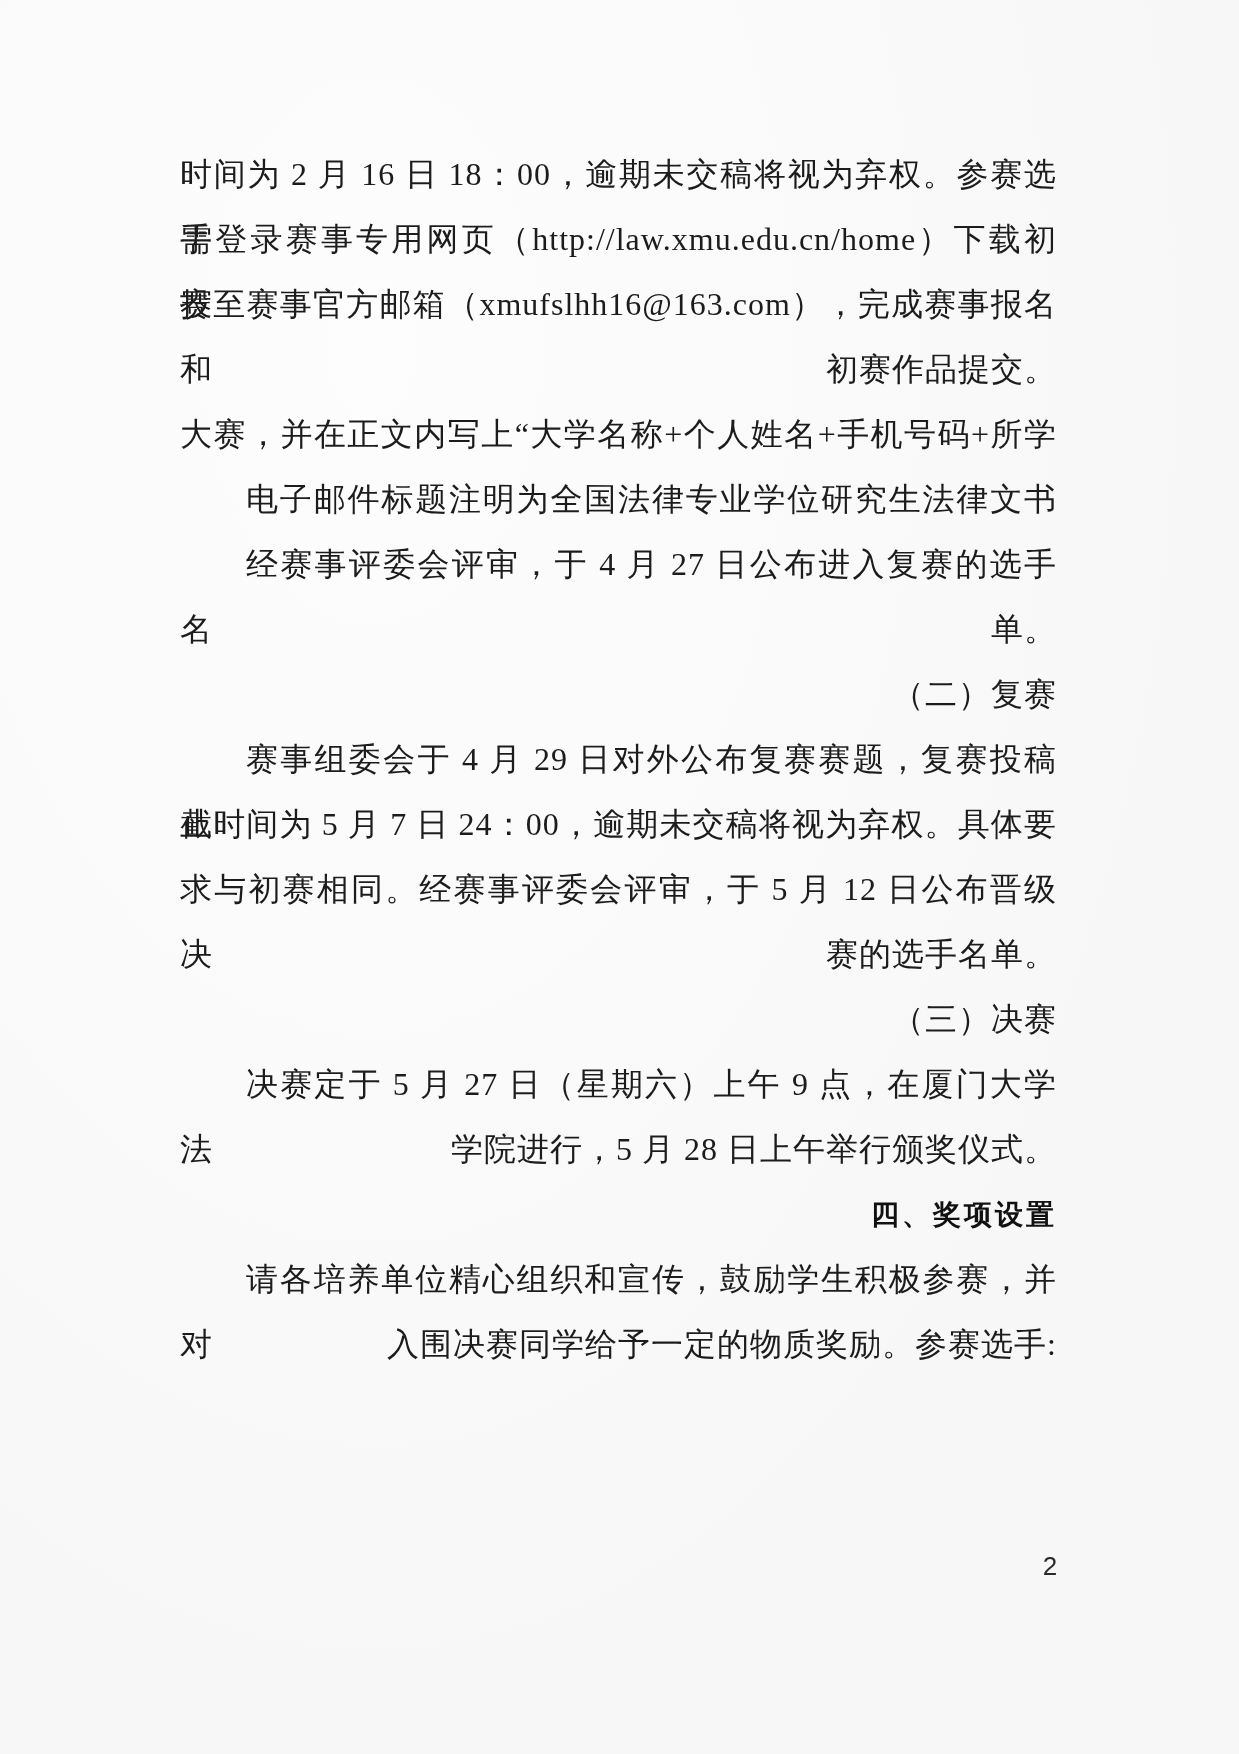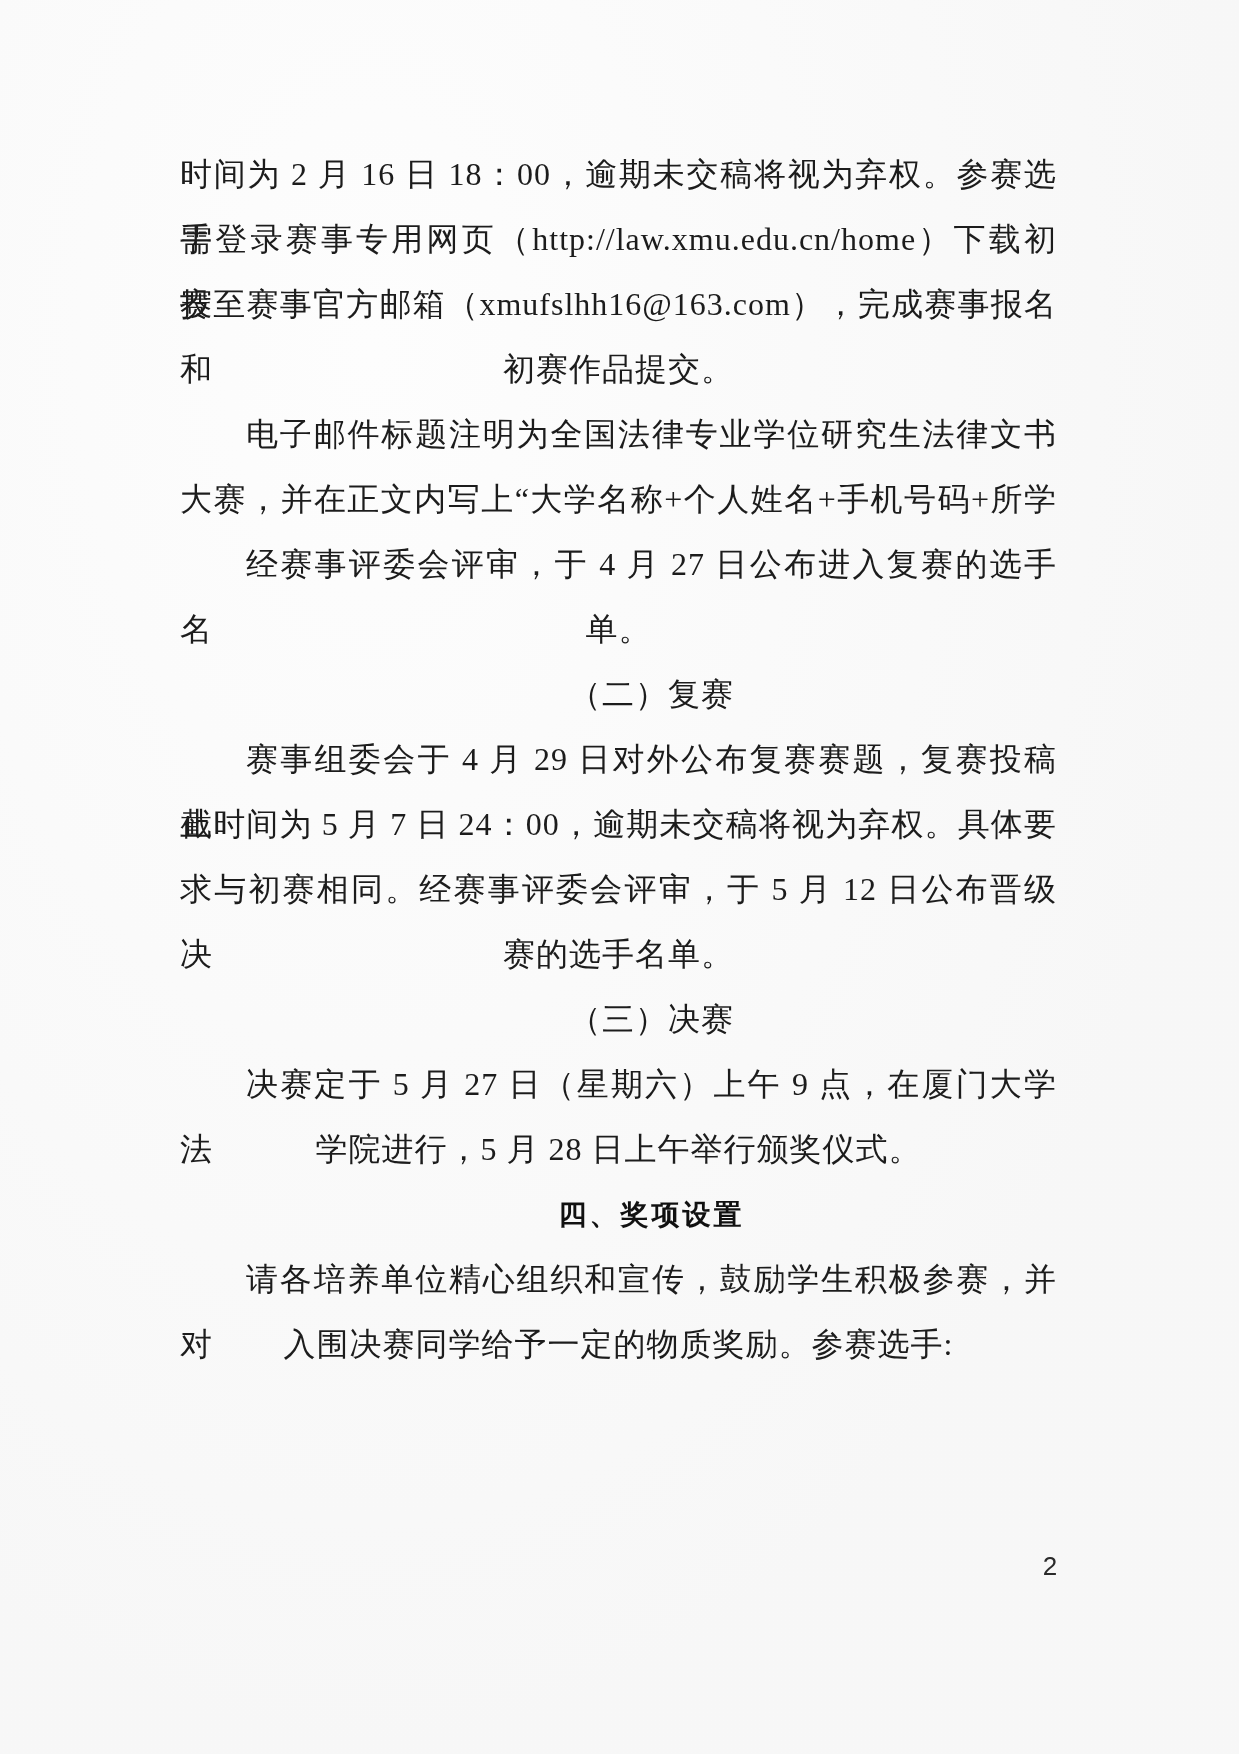--- a/index.html
+++ b/index.html
@@ -28,21 +28,21 @@
     left: 180px;
     top: 142px;
     width: 877px;
   }
   .line {
     height: 65px;
     line-height: 65px;
     font-size: 32px;
     color: var(--ink, #1c1c1c);
     letter-spacing: 1px;
-    text-align: center;
+    text-align: right;
   }
   .line.justify {
     text-align: justify;
     text-align-last: justify;
     text-justify: inter-character;
   }
   .line.indent {
     text-indent: 66px;
   }
   .line.heading {
@@ -65,22 +65,22 @@
 </style>
 </head>
 <body>
 
 <div class="scan-page">
   <div class="text-block">
       <div class="line justify">时间为 2 月 16 日 18：00，逾期未交稿将视为弃权。参赛选手</div>
       <div class="line justify">需登录赛事专用网页（http://law.xmu.edu.cn/home）下载初赛</div>
       <div class="line justify">投至赛事官方邮箱（xmufslhh16@163.com），完成赛事报名和</div>
       <div class="line">初赛作品提交。</div>
+      <div class="line justify">大赛，并在正文内写上“大学名称+个人姓名+手机号码+所学</div>
       <div class="line justify indent">电子邮件标题注明为全国法律专业学位研究生法律文书</div>
-      <div class="line justify">大赛，并在正文内写上“大学名称+个人姓名+手机号码+所学</div>
       <div class="line justify indent">经赛事评委会评审，于 4 月 27 日公布进入复赛的选手名</div>
       <div class="line">单。</div>
       <div class="line indent">（二）复赛</div>
       <div class="line justify indent">赛事组委会于 4 月 29 日对外公布复赛赛题，复赛投稿截</div>
       <div class="line justify">止时间为 5 月 7 日 24：00，逾期未交稿将视为弃权。具体要</div>
       <div class="line justify">求与初赛相同。经赛事评委会评审，于 5 月 12 日公布晋级决</div>
       <div class="line">赛的选手名单。</div>
       <div class="line indent">（三）决赛</div>
       <div class="line justify indent">决赛定于 5 月 27 日（星期六）上午 9 点，在厦门大学法</div>
       <div class="line">学院进行，5 月 28 日上午举行颁奖仪式。</div>

